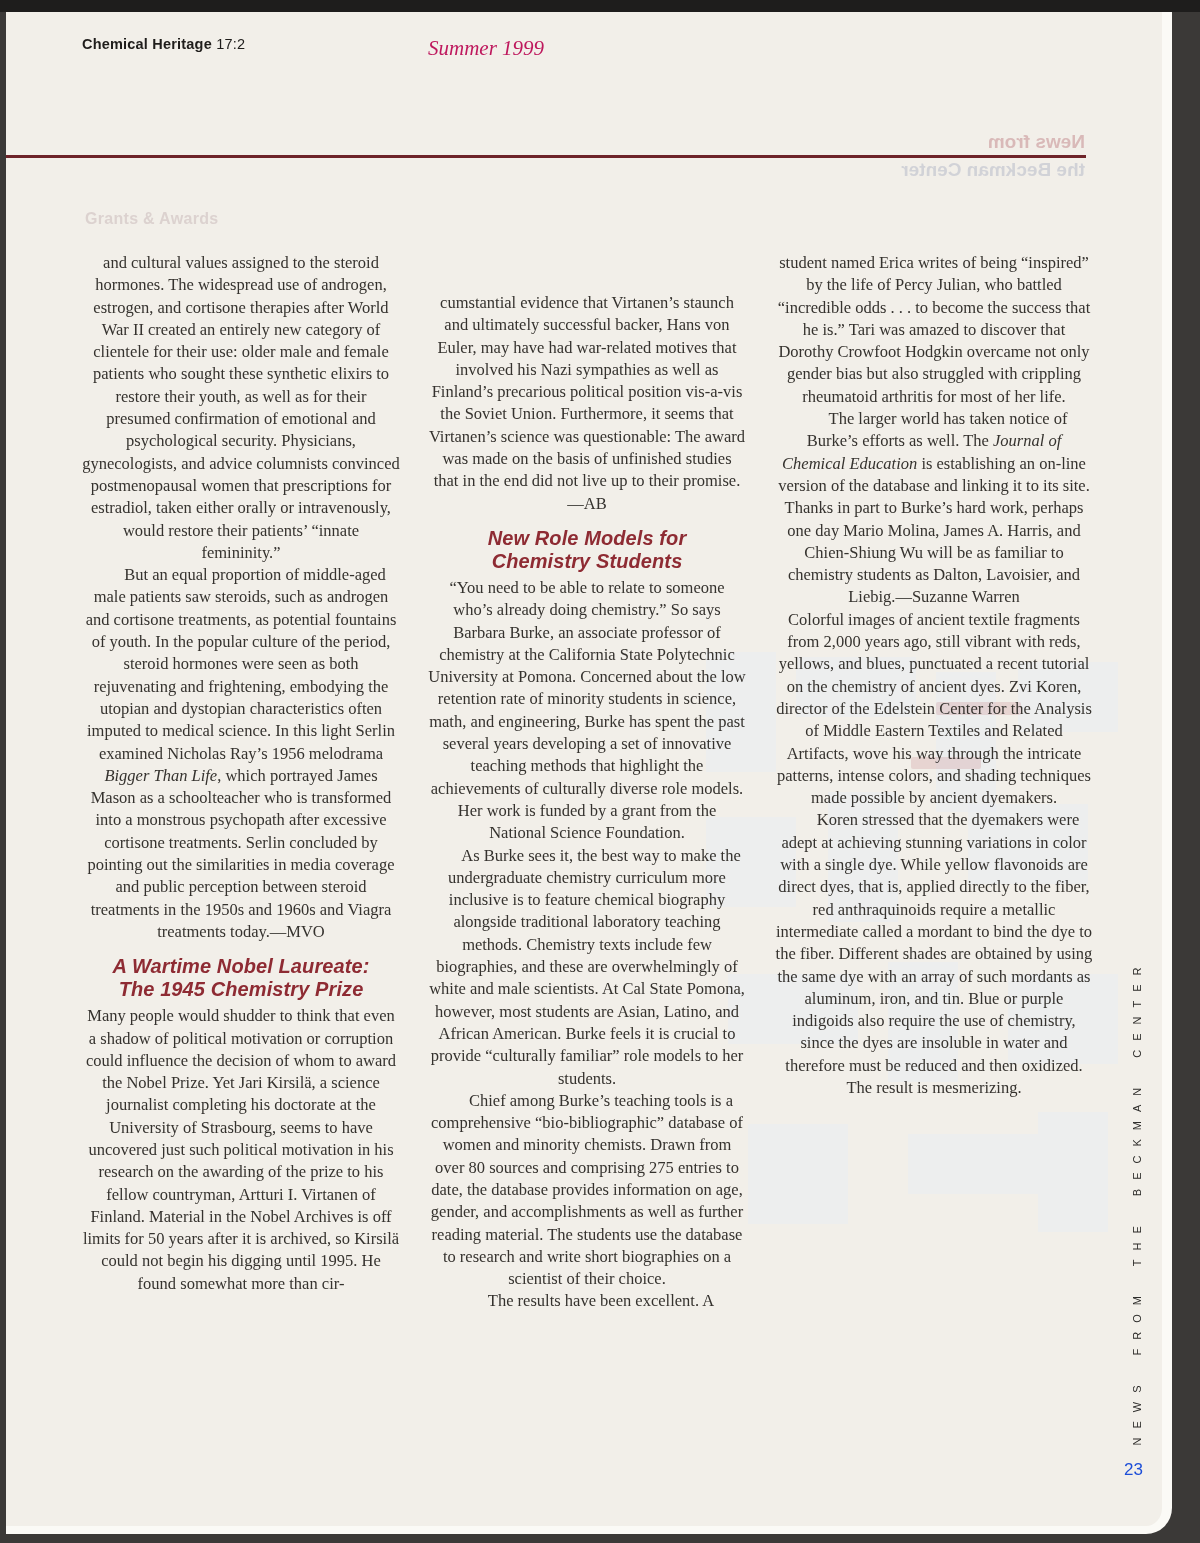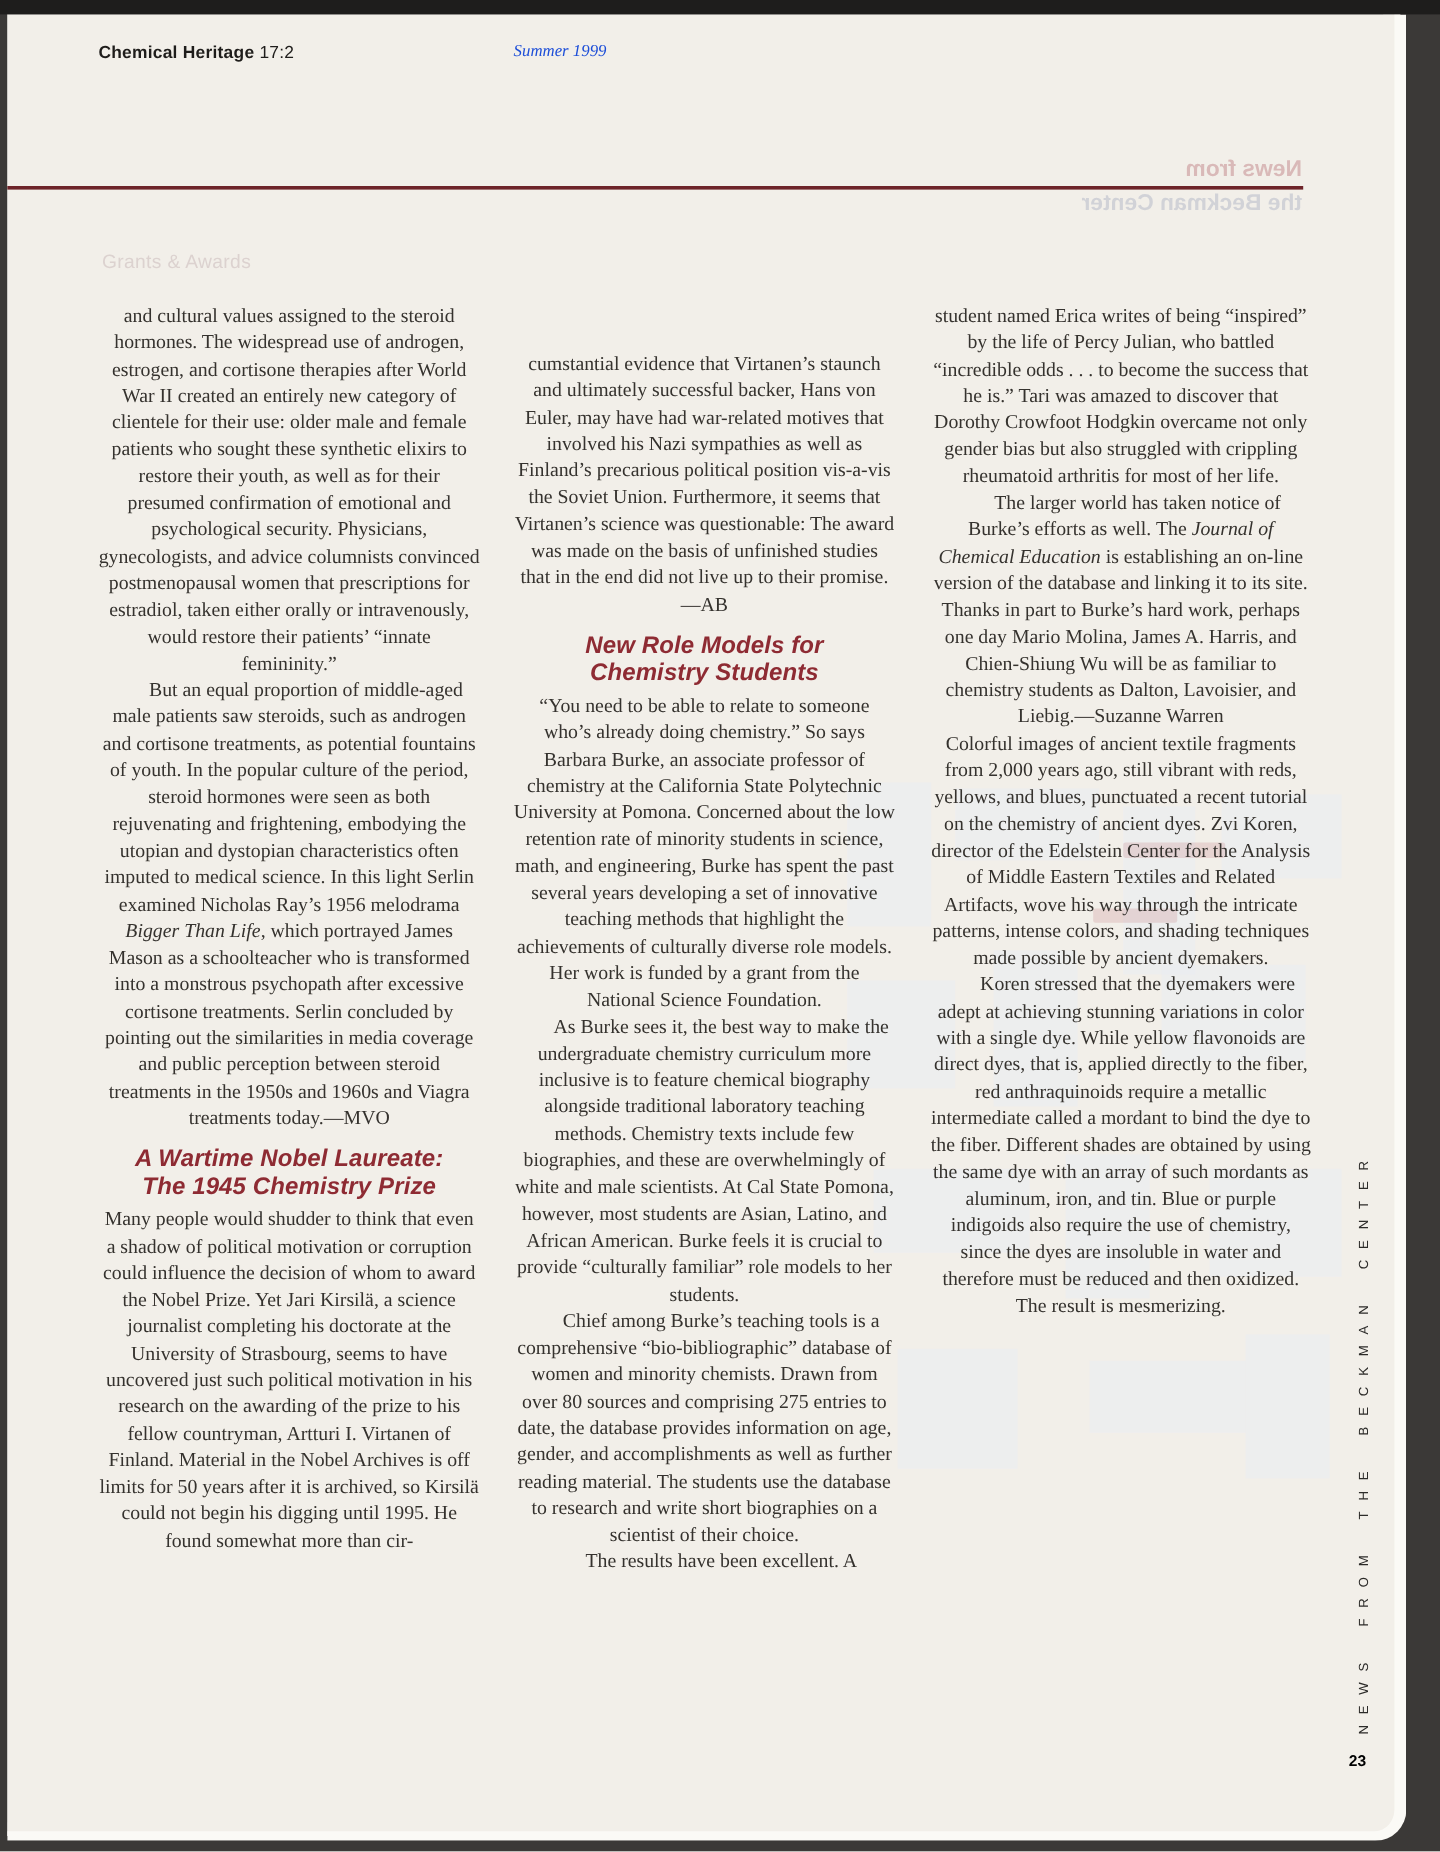--- a/index.html
+++ b/index.html
@@ -17,25 +17,25 @@
     position:absolute;left:6px;top:12px;width:1166px;height:1522px;
     background:var(--page-bg);
     border-right:10px solid #fbfaf6;
     border-bottom:8px solid #fbfaf6;
     border-bottom-right-radius:26px;
     overflow:hidden;
   }
   
   .mag-header{position:absolute;left:76px;top:24px;font-family:"Liberation Sans","DejaVu Sans",sans-serif;font-size:14.5px;color:#1f1d1b;letter-spacing:.2px;}
   .mag-header .mag-title{font-weight:bold;}
-  .season{position:absolute;left:422px;top:24px;font-style:italic;font-size:14px;color:#1d4ed8;}
+  .season{position:absolute;left:422px;top:24px;font-style:italic;font-size:21px;color:#be185d;}
   .header-rule{position:absolute;left:0;top:143px;width:1080px;height:3px;background:var(--rule-color);}
   
   .ghost{pointer-events:none;}
-  .ghost-grants{position:absolute;left:79px;top:198px;font-family:"Liberation Sans","DejaVu Sans",sans-serif;font-weight:normal;font-size:16px;color:rgba(168,142,150,.30);letter-spacing:.3px;text-align:right;}
+  .ghost-grants{position:absolute;left:79px;top:198px;font-family:"Liberation Sans","DejaVu Sans",sans-serif;font-weight:bold;font-size:16px;color:rgba(168,142,150,.30);letter-spacing:.3px;text-align:right;}
   .ghost-news{position:absolute;font-family:"Liberation Sans","DejaVu Sans",sans-serif;font-weight:bold;transform:scaleX(-1);white-space:nowrap;}
   .ghost-news-1{left:830px;top:119px;width:249px;text-align:left;font-size:19px;color:rgba(176,96,104,.38);}
   .ghost-news-2{left:699px;top:147px;width:380px;text-align:left;font-size:19px;color:rgba(148,158,182,.35);}
   .ghost-block{position:absolute;background:#e9ecf2;opacity:.55;}
   .ghost-red{position:absolute;background:rgba(190,120,125,.22);border-radius:2px;}
   
   .col{position:absolute;top:240px;width:318px;font-size:16.5px;line-height:22.3px;color:var(--text-color);text-align:center;z-index:2;}
   .col-1{left:76px;}
   .col-2{left:422px;margin-top:40px;}
   .col-3{left:769px;}
@@ -50,21 +50,21 @@
   }
   .col em{font-style:italic;}
   
   .vertical-label{
     position:absolute;left:1131px;top:1190px;
     transform:translate(-50%,-50%) rotate(-90deg);
     white-space:nowrap;
     font-family:"Liberation Sans","DejaVu Sans",sans-serif;
     font-size:11px;letter-spacing:9px;word-spacing:9px;color:#2c2b29;z-index:3;
   }
-  .page-number{position:absolute;left:1118px;top:1448px;font-family:"Liberation Sans","DejaVu Sans",sans-serif;font-weight:bold;font-size:13px;color:#000000;z-index:3;}
+  .page-number{position:absolute;left:1118px;top:1448px;font-family:"Liberation Sans","DejaVu Sans",sans-serif;font-weight:normal;font-size:17px;color:#1d4ed8;z-index:3;}
 </style>
 </head>
 <body>
 
 <div class="canvas">
   <div class="scan-top-strip"></div>
 
   <div class="page">
 
     <div class="ghost ghost-block" style="left:700px;top:640px;width:70px;height:120px;"></div>

